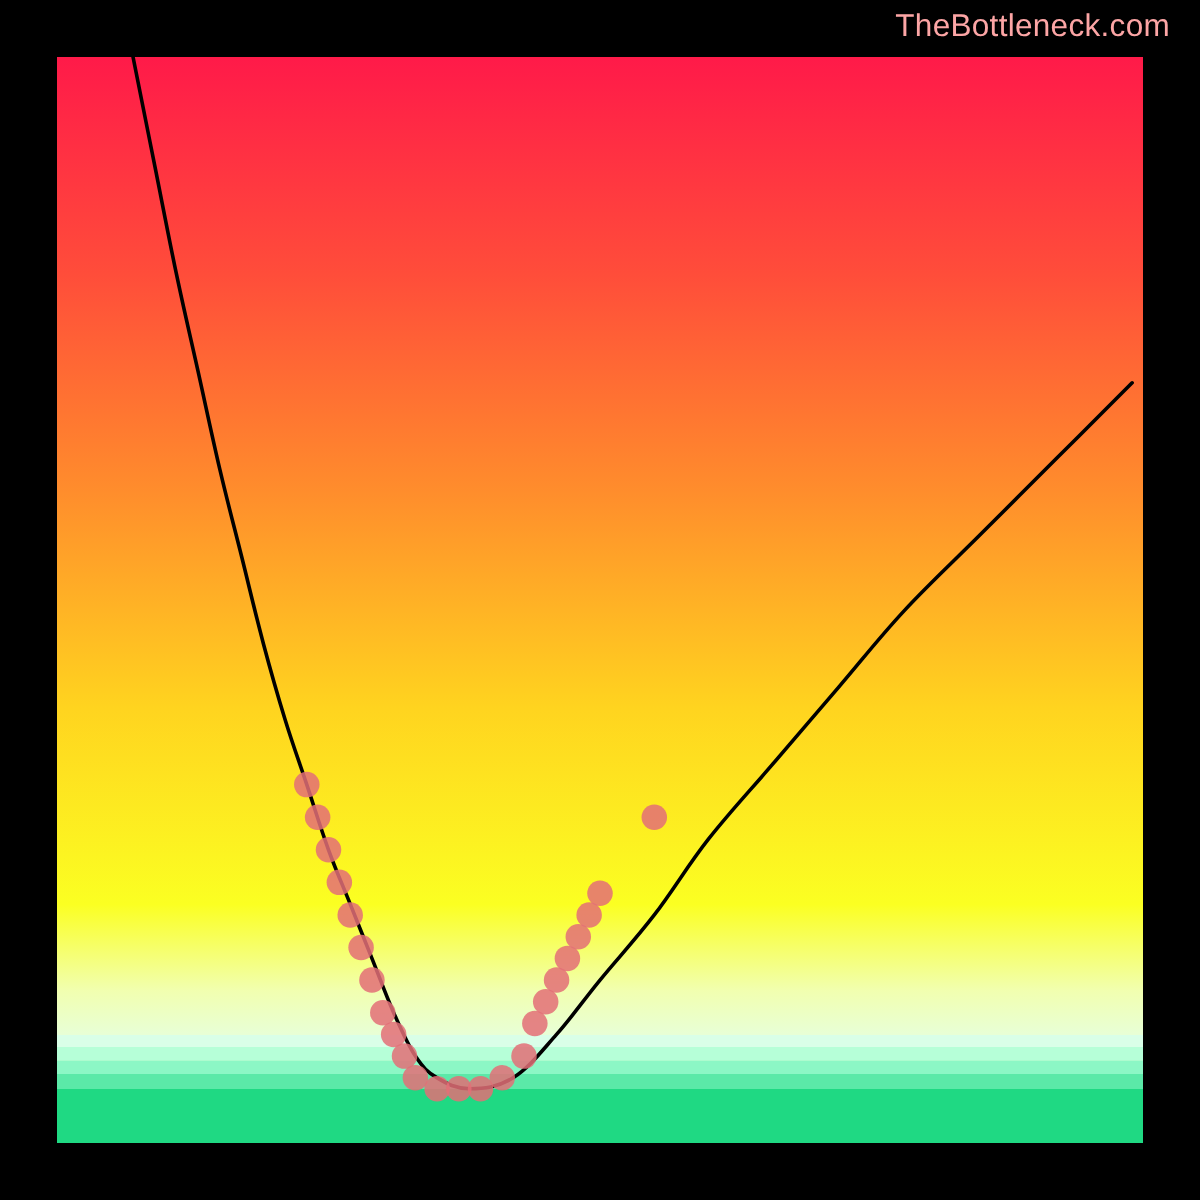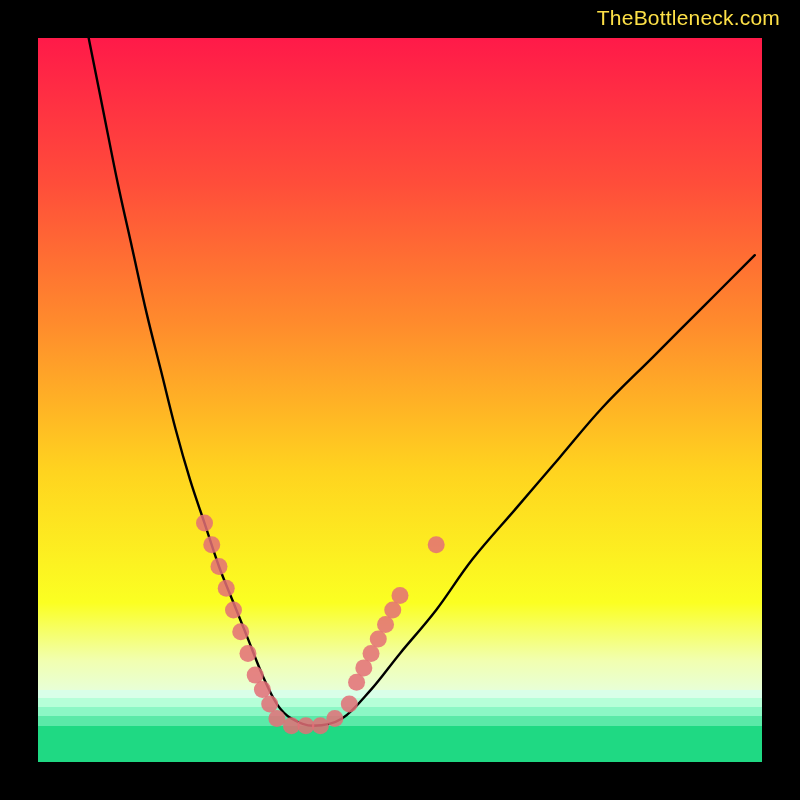--- a/index.html
+++ b/index.html
@@ -33,21 +33,21 @@
   }
   .green-band {
     position: absolute;
     left: 0;
     width: 100%;
   }
   .watermark {
     position: absolute;
     top: 6px;
     right: 20px;
-    color: #fde047;
+    color: #fca5a5;
     font-size: 21px;
     font-weight: 400;
     letter-spacing: 0.2px;
   }
   svg.overlay {
     position: absolute;
     left: 0;
     top: 0;
     width: 724px;
     height: 724px;

